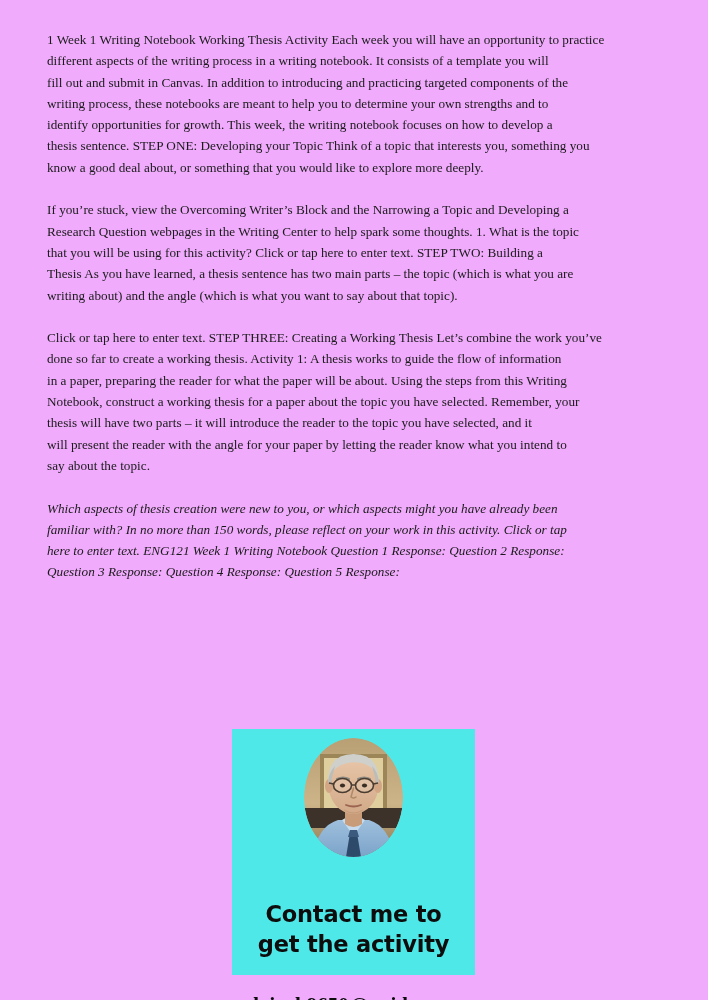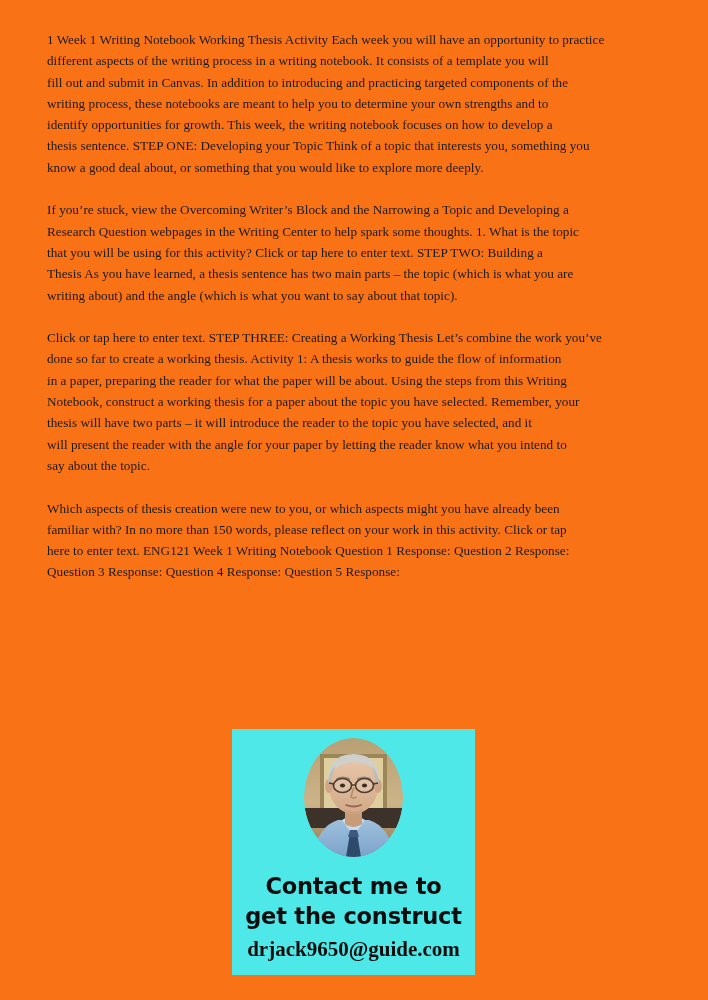--- a/index.html
+++ b/index.html
@@ -33,21 +33,21 @@
 
   .para {
     font-family: "Liberation Serif", "DejaVu Serif", serif;
     font-size: 13.2px;
     line-height: 21.3px;
     color: #1a1a1a;
     margin: 0 0 21.3px 0;
     white-space: pre-wrap;
     letter-spacing: 0.02px;
   }
-  .para:last-child { margin-bottom: 1px; }
+  .para:last-child { margin-bottom: 1px; font-style: italic; }
 
   
   #promo-overlay {
     position: absolute;
     left: 232px;
     top: 729px;
     width: 243px;
     height: 246px;
     display: flex;
     flex-direction: column;
@@ -84,21 +84,21 @@
     font-family: "Liberation Serif", "DejaVu Serif", serif;
     font-weight: bold;
     font-size: 21px;
     line-height: 25px;
     color: #0d0d0d;
   }
 </style>
 </head>
 <body>
 
-<div id="page" style="background: #f97316;">
+<div id="page" style="background: #f0abfc;">
 
   <div id="doc-body">
     <p class="para">1 Week 1 Writing Notebook Working Thesis Activity Each week you will have an opportunity to practice
 different aspects of the writing process in a writing notebook. It consists of a template you will
 fill out and submit in Canvas. In addition to introducing and practicing targeted components of the
 writing process, these notebooks are meant to help you to determine your own strengths and to
 identify opportunities for growth. This week, the writing notebook focuses on how to develop a
 thesis sentence. STEP ONE: Developing your Topic Think of a topic that interests you, something you
 know a good deal about, or something that you would like to explore more deeply.</p>
     <p class="para">If you’re stuck, view the Overcoming Writer’s Block and the Narrowing a Topic and Developing a
@@ -112,21 +112,21 @@
 Notebook, construct a working thesis for a paper about the topic you have selected. Remember, your
 thesis will have two parts – it will introduce the reader to the topic you have selected, and it
 will present the reader with the angle for your paper by letting the reader know what you intend to
 say about the topic.</p>
     <p class="para">Which aspects of thesis creation were new to you, or which aspects might you have already been
 familiar with? In no more than 150 words, please reflect on your work in this activity. Click or tap
 here to enter text. ENG121 Week 1 Writing Notebook Question 1 Response: Question 2 Response:
 Question 3 Response: Question 4 Response: Question 5 Response:</p>
   </div>
 
-  <div id="promo-overlay" style="background: rgb(79, 232, 232);">
+  <div id="promo-overlay" style="background: rgb(79, 232, 232); gap: 28px;">
 
     <div id="promo-photo">
       <svg width="99" height="119" viewBox="0 0 99 119" xmlns="http://www.w3.org/2000/svg" aria-hidden="true">
         <defs>
           <clipPath id="ovalClip">
             <ellipse cx="49.5" cy="59.5" rx="49.5" ry="59.5"></ellipse>
           </clipPath>
           <linearGradient id="wallGrad" x1="0" y1="0" x2="0" y2="1">
             <stop offset="0%" stop-color="#b8a074"></stop>
             <stop offset="55%" stop-color="#cdb488"></stop>
@@ -185,20 +185,20 @@
 
           <path d="M42 67 Q49.5 70 57 67" stroke="#9a6450" stroke-width="1.8" fill="none" stroke-linecap="round"></path>
 
           <path d="M40 72 Q49.5 78 59 72" stroke="#bd8f6d" stroke-width="1" fill="none" opacity="0.6"></path>
         </g>
       </svg>
     </div>
 
     <div id="promo-headline">
       <span class="hl-line">Contact me to</span>
-      <span class="hl-line">get the construct</span>
+      <span class="hl-line">get the activity</span>
     </div>
 
     <div id="promo-email">drjack9650@guide.com</div>
 
   </div>
 
 </div>
 
 </body></html>

